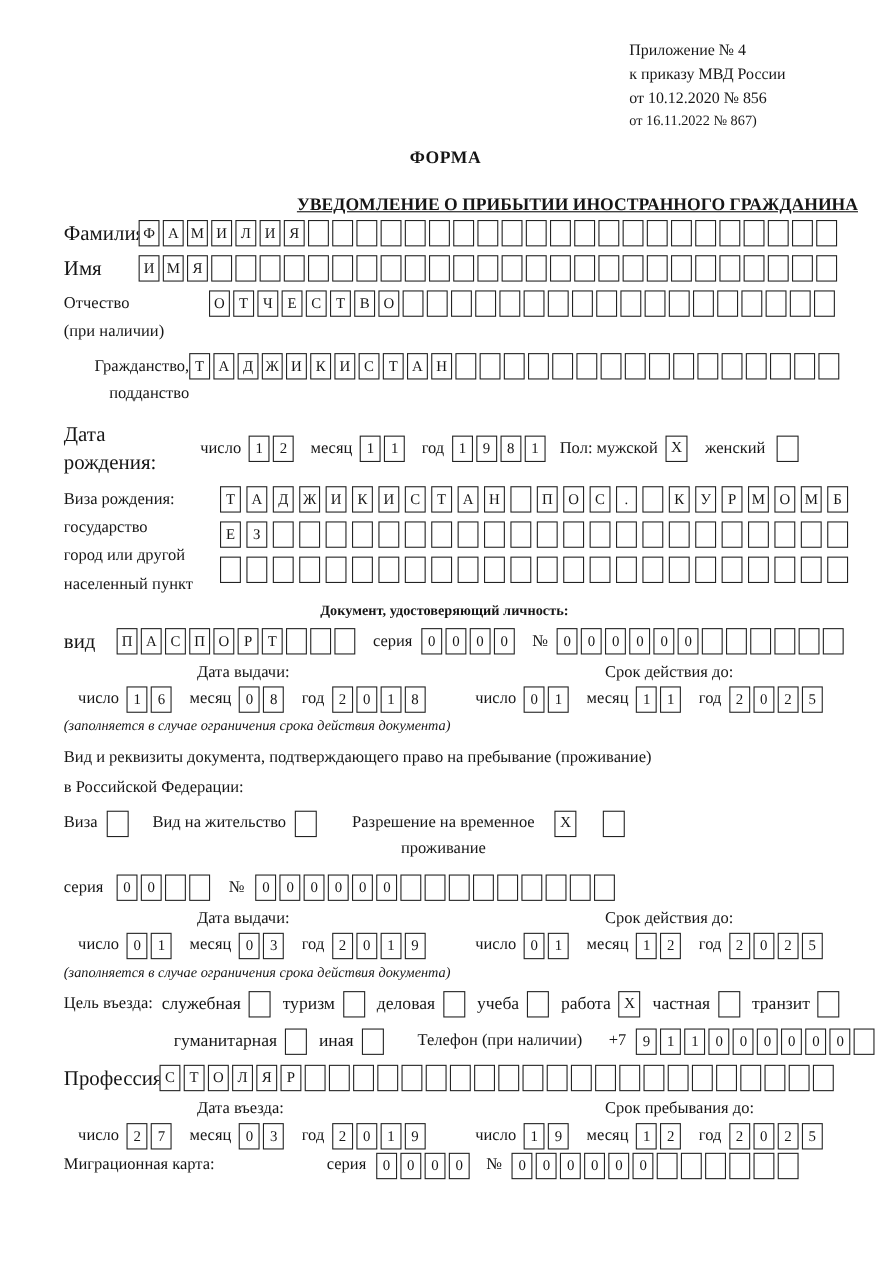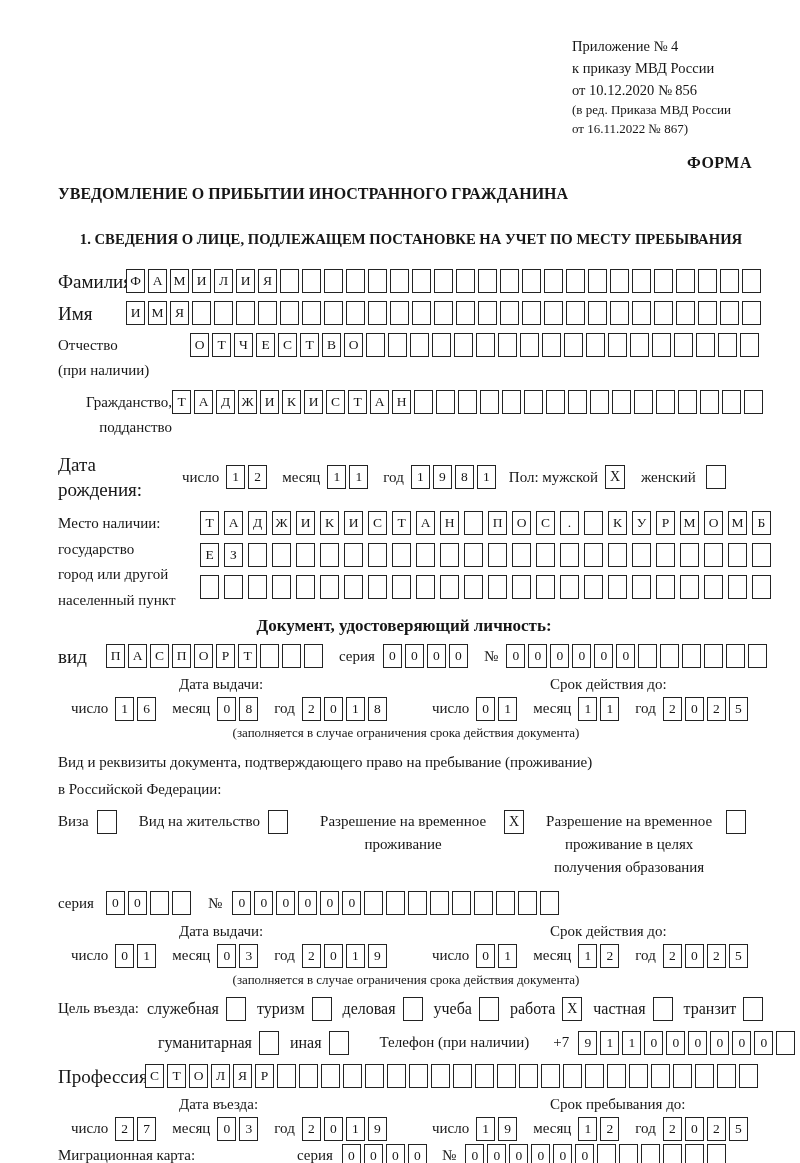--- a/index.html
+++ b/index.html
@@ -5,23 +5,23 @@
   html,body{margin:0;padding:0;}
   body{
     width:800px;height:1163px;background:#ffffff;color:#161616;
     font-family:"Liberation Serif", serif;overflow:hidden;
   }
   .page{box-sizing:border-box;width:800px;height:1163px;padding:36px 20px 16px 58px;}
 
   
   .annex{margin-left:auto;width:208px;font-size:14.5px;line-height:1.5;}
   .annex .edn{font-size:13px;line-height:1.45;}
-  .forma{text-align:right;font-weight:bold;font-size:16px;padding-right:28px;margin-top:15px;letter-spacing:.5px;}
-
-  .title{text-align:left;font-weight:bold;font-size:16px;line-height:1.7;margin-top:8px;}
+  .forma{text-align:center;font-weight:bold;font-size:16px;padding-right:28px;margin-top:15px;letter-spacing:.5px;}
+
+  .title{text-align:right;font-weight:bold;font-size:16px;line-height:1.7;margin-top:20px;text-decoration:underline;}
   .blank{display:inline-block;width:56px;border-bottom:2px solid #3a3a3a;margin-left:10px;}
 
   .sec1{font-weight:bold;font-size:14.7px;text-align:center;margin:24px 0 21px -16px;white-space:nowrap;}
 
   .frow{display:flex;align-items:flex-start;margin-bottom:7px;}
   .lbl{font-size:19px;line-height:25px;flex-shrink:0;}
   .lbl2{display:flex;flex-direction:column;font-size:15px;line-height:25px;flex-shrink:0;}
   .w-sur{width:68px;}
   .w-name{width:68px;}
   .w-pat{width:132px;}
@@ -47,35 +47,35 @@
   .birth-row .dl{margin:0 7px 0 12px;}
   .birth-row .dl.first{margin-left:14px;}
   .birth-row .sex{margin-left:10px;margin-right:7px;}
   .birth-row .fem{margin-left:16px;margin-right:10px;}
 
   
   .bp-block{display:flex;margin-bottom:2px;}
   .bp-labels{width:142px;flex-shrink:0;font-size:15px;line-height:25.5px;}
   .bp-rows .cells{margin-bottom:8px;display:flex;}
 
-  .doc-head{text-align:center;font-weight:bold;font-size:17px;margin:3px 30px 8px 0;}
+  .doc-head{text-align:center;font-weight:bold;font-size:13px;margin:3px 30px 8px 0;}
 
   .vid-row .dl{margin:0 8px 0 13px;}
   .vid-row .lbl{width:48px;}
 
   .dates{display:flex;margin-top:3px;}
   .dcol{display:flex;flex-direction:column;margin-left:13px;}
   .dcol.left{width:348px;flex-shrink:0;}
   .dtitle{font-size:15px;margin-bottom:3px;}
   .dcol.left .dtitle{padding-left:108px;}
   .dcol.right .dtitle{padding-left:118px;}
   .dfields{display:flex;align-items:center;}
   .dfields .dl{margin:0 7px 0 13px;}
   .dfields .dl.first{margin-left:0;}
-  .note{font-size:13px;margin:4px 0 8px;text-align:center;padding-right:26px;}
+  .note{font-size:13px;margin:4px 0 8px;text-align:left;padding-right:26px;font-style:italic;}
 
   .res-line{font-size:15px;line-height:1.8;}
   .opts{display:flex;align-items:flex-start;margin:7px 0 12px;}
   .opt{display:flex;align-items:flex-start;}
   .opt .cb{margin-left:8px;}
   .opt-lbl{font-size:15px;line-height:23px;}
   .opt2{margin-left:22px;}
   .opt3{margin-left:22px;}
   .opt4{margin-left:16px;}
   .opt3 .opt-lbl{width:186px;text-align:center;}
@@ -98,31 +98,29 @@
 </style>
 </head>
 <body>
 
 <div class="page">
 
   <div class="annex">
     <div>Приложение № 4</div>
     <div>к приказу МВД России</div>
     <div>от 10.12.2020 № 856</div>
-    <div class="edn">(в ред. Приказа МВД России</div>
     <div class="edn">от 16.11.2022 № 867)</div>
   </div>
 
   <div class="forma">ФОРМА</div>
 
   <div class="title">
     <div>УВЕДОМЛЕНИЕ О ПРИБЫТИИ ИНОСТРАННОГО ГРАЖДАНИНА</div>
   </div>
 
-  <div class="sec1">1. СВЕДЕНИЯ О ЛИЦЕ, ПОДЛЕЖАЩЕМ ПОСТАНОВКЕ НА УЧЕТ ПО МЕСТУ ПРЕБЫВАНИЯ</div>
 
   <div class="frow">
     <span class="lbl w-sur">Фамилия</span>
     <span class="cells">
         <span class="cell">Ф</span>
         <span class="cell">А</span>
         <span class="cell">М</span>
         <span class="cell">И</span>
         <span class="cell">Л</span>
         <span class="cell">И</span>
@@ -278,21 +276,21 @@
         <span class="cell">1</span>
       </span>
     <span class="dl sex">Пол: мужской</span>
     <span class="cb">X</span>
     <span class="dl fem">женский</span>
     <span class="cb"></span>
   </div>
 
   <div class="bp-block">
     <div class="bp-labels">
-      <div>Место наличии:</div>
+      <div>Виза рождения:</div>
       <div>государство</div>
       <div>город или другой</div>
       <div>населенный пункт</div>
     </div>
     <div class="bp-rows">
       <div class="cells">
           <span class="cell">Т</span>
           <span class="cell">А</span>
           <span class="cell">Д</span>
           <span class="cell">Ж</span>
@@ -470,21 +468,20 @@
     </div>
     <div class="opt opt2">
       <span class="opt-lbl">Вид на жительство</span>
       <span class="cb"></span>
     </div>
     <div class="opt opt3">
       <span class="opt-lbl">Разрешение на временное проживание</span>
       <span class="cb">X</span>
     </div>
     <div class="opt opt4">
-      <span class="opt-lbl">Разрешение на временное проживание в целях получения образования</span>
       <span class="cb"></span>
     </div>
   </div>
 
   <div class="frow">
     <span class="dl" style="margin-right:12px">серия</span>
     <span class="cells">
         <span class="cell">0</span>
         <span class="cell">0</span>
         <span class="cell"></span>

